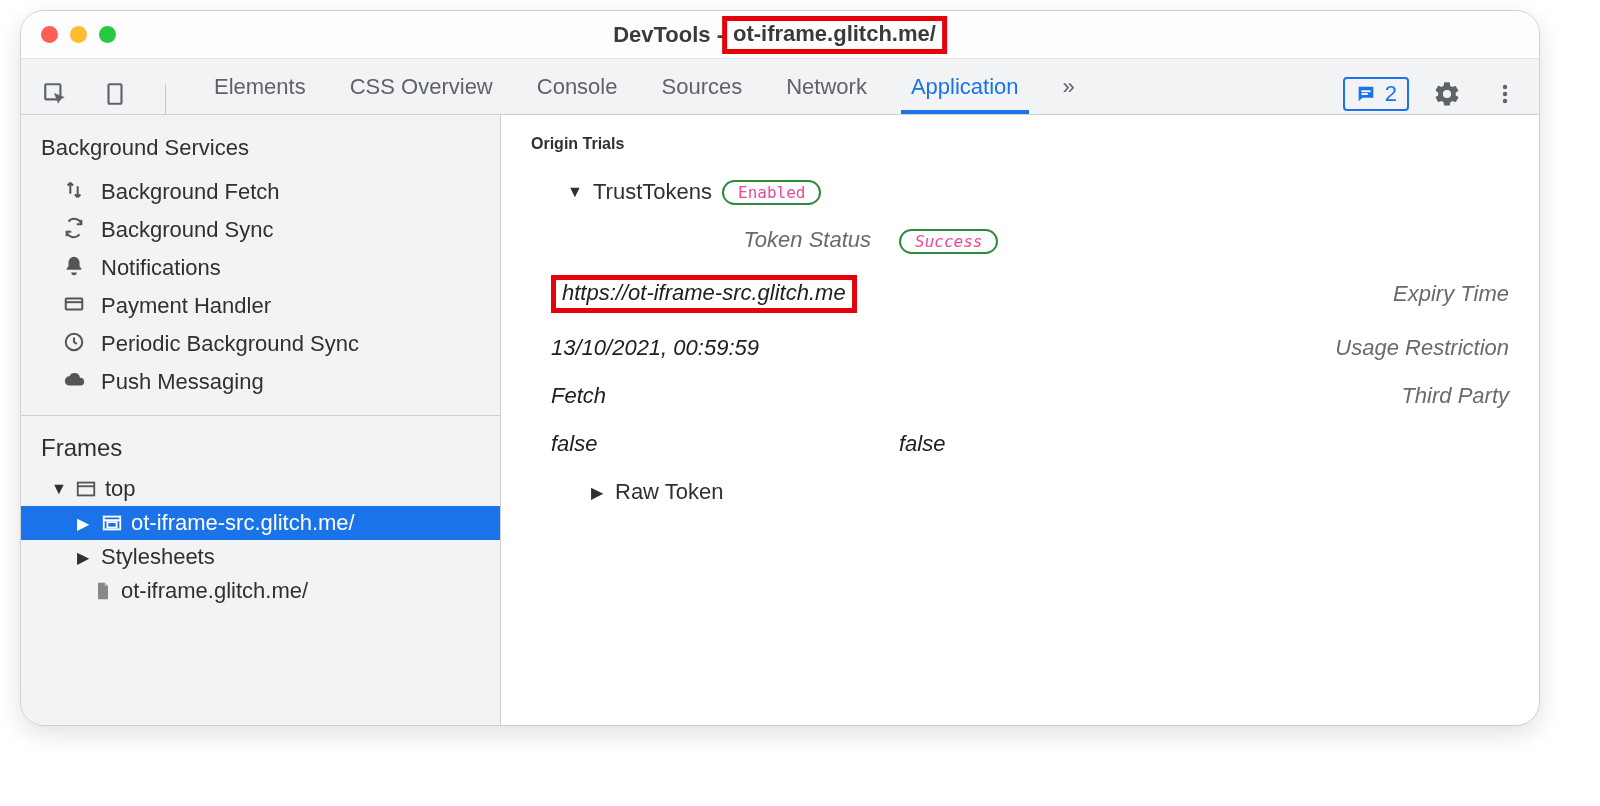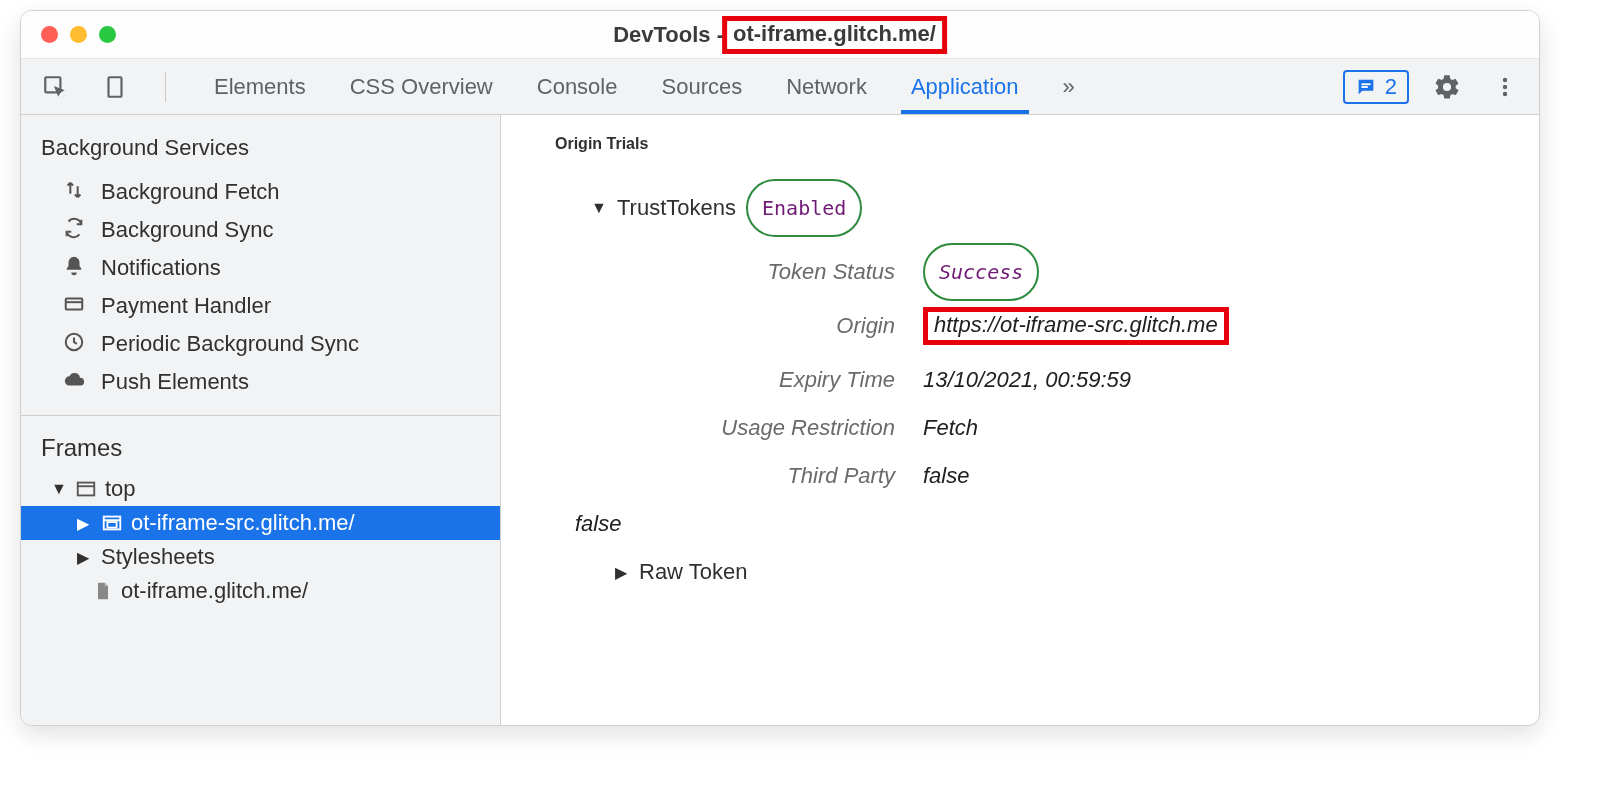--- a/index.html
+++ b/index.html
@@ -6,21 +6,21 @@
   body {
     font-family: -apple-system, BlinkMacSystemFont, "Segoe UI", Helvetica, Arial, sans-serif;
     background: #fff;
     width: 1600px;
     height: 806px;
     padding: 10px 20px;
   }
   .window {
     width: 1520px;
     border: 1px solid #d0d0d0;
-    border-radius: 12px;
+    border-radius: 24px;
     background: #fff;
     box-shadow: 0 8px 24px rgba(0,0,0,0.12);
     overflow: hidden;
   }
   .titlebar {
     height: 48px;
     background: #fdfdfd;
     display: flex;
     align-items: center;
     position: relative;
@@ -48,21 +48,21 @@
   .title-highlight {
     border: 5px solid #e6020a;
     padding: 0 6px 2px 6px;
     margin-left: -2px;
   }
   .toolbar {
     height: 56px;
     background: #f1f3f4;
     border-bottom: 1px solid #cfcfcf;
     display: flex;
-    align-items: center;
+    align-items: flex-end;
     padding: 0 14px;
     gap: 20px;
   }
   .tb-btn {
     display: flex;
     align-items: center;
     justify-content: center;
     width: 40px; height: 40px;
     color: #5f6368;
   }
@@ -109,21 +109,20 @@
     gap: 8px;
     border: 2px solid #1a73e8;
     border-radius: 4px;
     padding: 2px 10px;
     font-size: 22px;
     color: #1a73e8;
   }
   .content {
     display: flex;
     height: 610px;
-    gap: 24px;
   }
   .sidebar {
     width: 480px;
     background: #f1f3f4;
     border-right: 1px solid #cfcfcf;
     overflow: hidden;
   }
   .sb-section-title {
     font-size: 22px;
     color: #303030;
@@ -186,24 +185,24 @@
   .trial-row {
     display: flex;
     align-items: center;
     gap: 10px;
     margin-left: 36px;
     font-size: 22px;
     margin-bottom: 22px;
   }
   .pill {
     border: 2px solid #2e8b3d;
-    color: #701a75;
+    color: #ec4899;
     border-radius: 999px;
-    padding: 15px 14px;
-    font-size: 20px;
+    padding: 1px 14px;
+    font-size: 16px;
     font-family: ui-monospace, Menlo, monospace;
   }
   .kv {
     display: grid;
     grid-template-columns: 320px auto;
     column-gap: 28px;
     row-gap: 22px;
     margin-left: 20px;
     font-size: 22px;
     align-items: center;
@@ -355,21 +354,21 @@
               </svg>
             </span>
           <span>Periodic Background Sync</span>
         </li>
         <li class="sb-item">
           <span class="ico">
               <svg width="24" height="22" viewBox="0 0 24 24" fill="currentColor">
                 <path d="M19 18H7a5 5 0 0 1 0-10 6 6 0 0 1 11.5 1.5A4 4 0 0 1 19 18Z"></path>
               </svg>
             </span>
-          <span>Push Elements</span>
+          <span>Push Messaging</span>
         </li>
       </ul>
 
       <div class="sb-divider"></div>
 
       <div class="frames-title">Frames</div>
 
       <div class="tree-row indent1">
         <span class="tri">▼</span>
         <span class="ico">
@@ -417,21 +416,20 @@
         <span>TrustTokens</span>
         <span class="pill">Enabled</span>
       </div>
 
       <div class="kv">
         <div class="k">Token Status</div>
         <div class="v">
           <span class="pill">Success</span>
         </div>
 
-        <div class="k">Origin</div>
         <div class="v">
           <span class="val-highlight">https://ot-iframe-src.glitch.me</span>
         </div>
 
         <div class="k">Expiry Time</div>
         <div class="v">13/10/2021, 00:59:59</div>
 
         <div class="k">Usage Restriction</div>
         <div class="v">Fetch</div>
 

